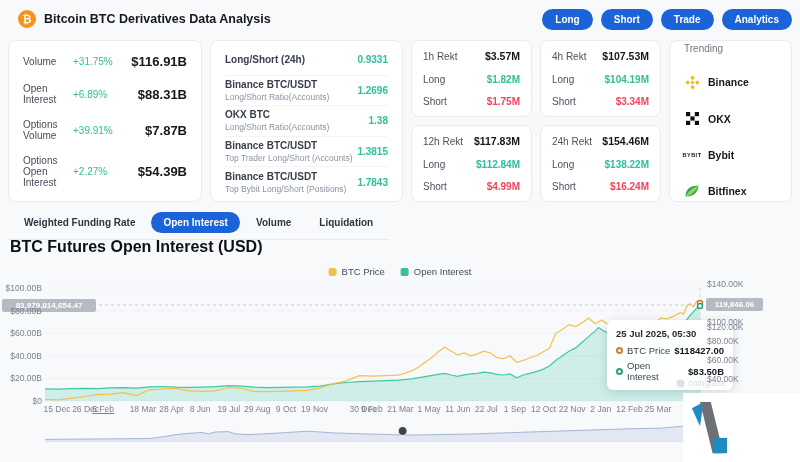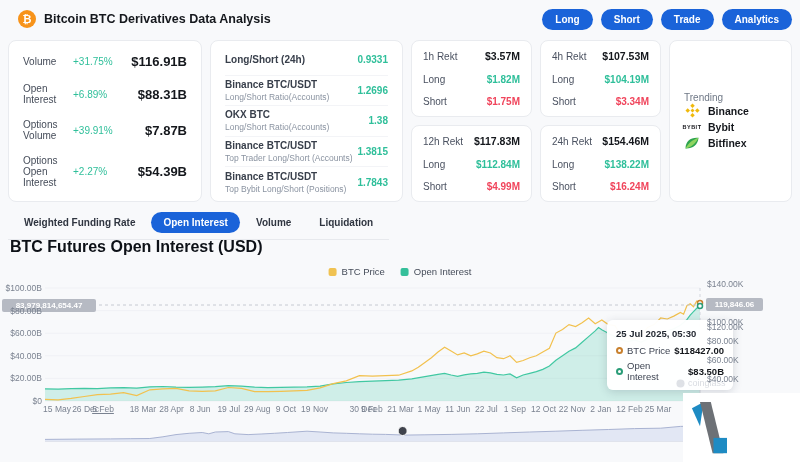--- a/index.html
+++ b/index.html
@@ -35,21 +35,21 @@
   .r-sub { font-size:8.5px; color:#8a93a1; margin-top:2px; }
   .r-value { font-size:10px; font-weight:bold; color:#2fbf9a; }
   .rekt-grid { width:250px; display:flex; flex-wrap:wrap; gap:8px; }
   .rekt-card { width:121px; height:77px; padding:9px 11px; display:flex;
     flex-direction:column; justify-content:space-between; }
   .k-row { display:flex; align-items:center; justify-content:space-between; }
   .k-label { font-size:10px; color:#4a5160; }
   .k-total { font-size:10.5px; font-weight:bold; color:#14171c; }
   .k-long { font-size:10px; font-weight:bold; color:#2fbf9a; }
   .k-short { font-size:10px; font-weight:bold; color:#f0455c; }
-  .trend-card { flex:1; padding:2px 14px; display:flex; flex-direction:column; justify-content:center; }
+  .trend-card { flex:1; padding:2px 14px; display:flex; flex-direction:column; justify-content:space-between; }
   .t-title { font-size:10px; color:#6f7886; }
   .t-item { display:flex; align-items:center; gap:8px; cursor:pointer; }
   .t-name { font-size:10.5px; font-weight:bold; color:#14171c; }
   .t-ico { width:16px; height:16px; display:flex; align-items:center; justify-content:center; }
   .bybit-word { font-size:5.5px; font-weight:bold; letter-spacing:.5px; color:#14151a; }
   
   .tabs { position:absolute; top:212px; left:8px; display:inline-flex; gap:4px;
     border-bottom:1px solid #e7e9ed; padding:0 4px 6px 4px; }
   .tab { font-size:10px; font-weight:600; color:#2f3540; padding:5px 12px;
     border-radius:14px; cursor:pointer; background:transparent; border:none; }
@@ -238,20 +238,34 @@
           <polygon points="13.1,5.6 15.5,8 13.1,10.4 10.7,8"></polygon>
           <polygon points="8,5.9 10.1,8 8,10.1 5.9,8"></polygon>
           <polygon points="8,10.7 10.4,13.1 8,15.5 5.6,13.1"></polygon>
             </g>
           </svg>
       </span>
       <span class="t-name">Binance</span>
     </div>
     <div class="t-item">
       <span class="t-ico">
+        <svg width="13" height="13" viewBox="0 0 13 13">
+            <g fill="#0b0e11">
+          <rect x="0" y="0" width="4.2" height="4.2"></rect>
+              <rect x="8.8" y="0" width="4.2" height="4.2"></rect>
+          <rect x="4.4" y="4.4" width="4.2" height="4.2"></rect>
+          <rect x="0" y="8.8" width="4.2" height="4.2"></rect>
+              <rect x="8.8" y="8.8" width="4.2" height="4.2"></rect>
+            </g>
+          </svg>
+      </span>
+      <span class="t-name">OKX</span>
+    </div>
+    <div class="t-item">
+      <span class="t-ico">
           <span class="bybit-word">BYBIT</span>
         </span>
       <span class="t-name">Bybit</span>
     </div>
     <div class="t-item">
       <span class="t-ico">
         <svg width="16" height="16" viewBox="0 0 16 16">
           <path d="M1.5,13.5 C1.5,6 7,2 14.5,2.8 C14,10 8.5,13.8 1.5,13.5 Z" fill="#2ea44f"></path>
           <path d="M1.5,13.5 C6,12.5 11.5,9.5 14.5,2.8 C9,4.5 4,8.5 1.5,13.5 Z" fill="#8fd460"></path>
           </svg>
@@ -329,21 +343,21 @@
     <div class="ytick left" style="top: 328.2px;">$60.00B</div>
     <div class="ytick left" style="top: 350.8px;">$40.00B</div>
     <div class="ytick left" style="top: 373.4px;">$20.00B</div>
     <div class="ytick left" style="top: 396px;">$0</div>
     <div class="ytick right" style="top: 279px;">$140.00K</div>
     <div class="ytick right" style="top: 297.9px; margin-top: 24px;">$120.00K</div>
     <div class="ytick right" style="top: 316.8px;">$100.00K</div>
     <div class="ytick right" style="top: 335.7px;">$80.00K</div>
     <div class="ytick right" style="top: 354.6px;">$60.00K</div>
     <div class="ytick right" style="top: 373.5px;">$40.00K</div>
-    <div class="xtick" style="left: 57px;">15 May</div>
+    <div class="xtick" style="left: 57px;">15 Dec</div>
     <div class="xtick" style="left: 85.62px;">26 Dec</div>
     <div class="xtick" style="left: 103px; text-decoration: underline;">5 Feb</div>
     <div class="xtick" style="left: 142.86px;">18 Mar</div>
     <div class="xtick" style="left: 171.48px;">28 Apr</div>
     <div class="xtick" style="left: 200.1px;">8 Jun</div>
     <div class="xtick" style="left: 228.72px;">19 Jul</div>
     <div class="xtick" style="left: 257.34px;">29 Aug</div>
     <div class="xtick" style="left: 285.96px;">9 Oct</div>
     <div class="xtick" style="left: 314.58px;">19 Nov</div>
     <div class="xtick" style="left: 363px;">30 Dec</div>

